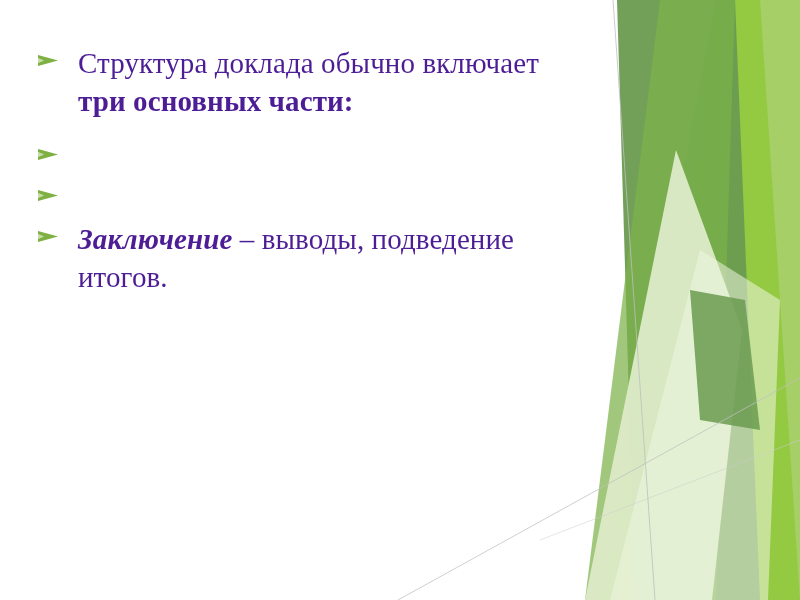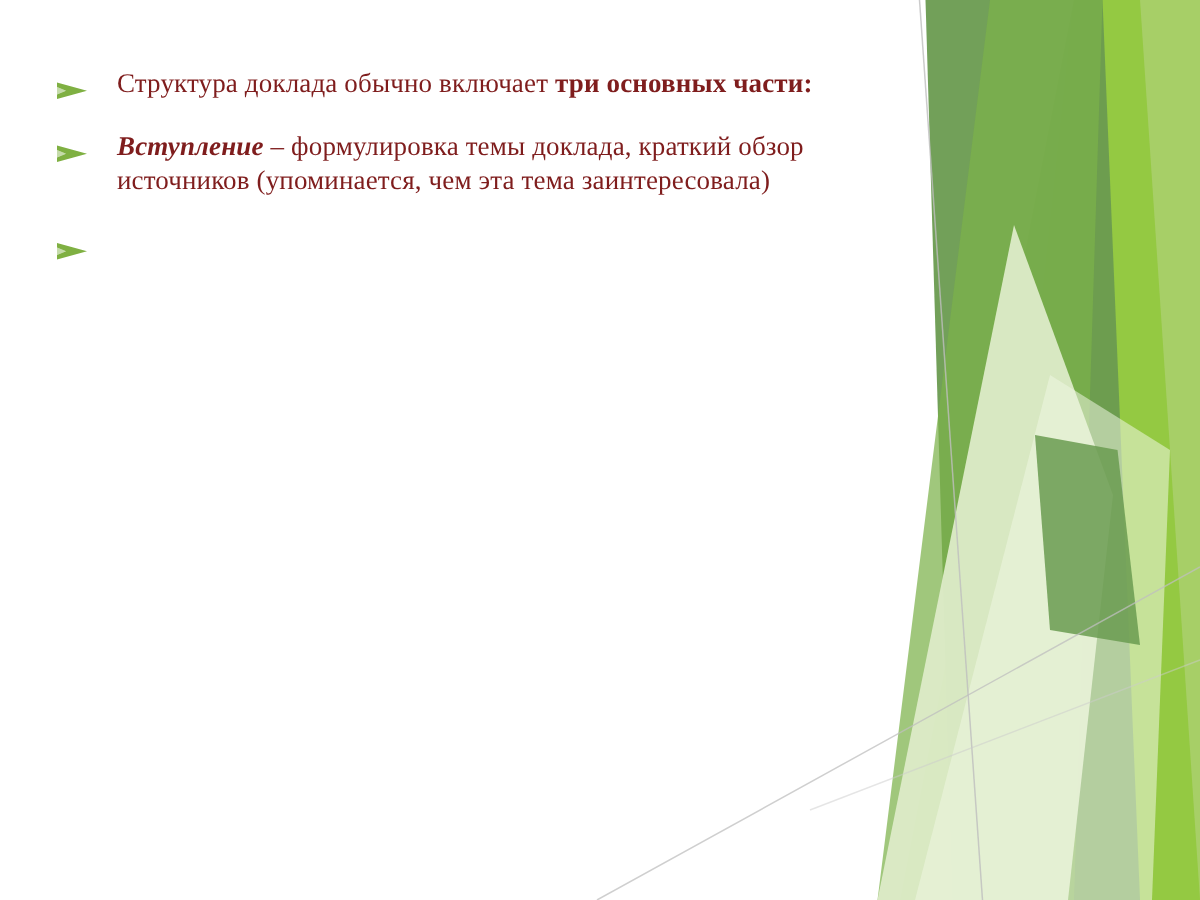--- a/index.html
+++ b/index.html
@@ -58,22 +58,22 @@
     width: 24px;
     margin-left: 38px;
     margin-right: 16px;
     margin-top: 10px;
     line-height: 0;
   }
   .bullet-marker svg { display: block; }
 
   .bullet-text {
     flex: 1 1 auto;
-    color: #7f1d1d;
-    font-size: 18px;
+    color: #4c1d95;
+    font-size: 29px;
     line-height: 1.315;
     letter-spacing: 0.1px;
     max-width: 500px;
   }
 
   .bi { font-weight: bold; font-style: italic; }
   .b  { font-weight: bold; font-style: normal; }
 </style>
 </head>
 <body>
@@ -118,26 +118,34 @@
           </span>
           <div class="bullet-text"><span>Структура доклада обычно включает </span><span class="b">три основных части:</span></div>
         </div>
         <div class="bullet-row">
           <span class="bullet-marker">
             <svg width="20" height="13" viewBox="0 0 20 13" xmlns="http://www.w3.org/2000/svg">
               <path d="M0 1 L20 6.5 L0 12 L0 9 L6 6.5 L0 4 Z" fill="#7FB042"></path>
               <path d="M0 4 L6 6.5 L0 9 Z" fill="#7FB042" opacity="0.45"></path>
             </svg>
           </span>
-          <div class="bullet-text"><span class="bi">Вступление</span><span> – формулировка темы доклада, краткий обзор источников (упоминается, чем эта тема заинтересовала)</span></div>
         </div>
         <div class="bullet-row">
           <span class="bullet-marker">
             <svg width="20" height="13" viewBox="0 0 20 13" xmlns="http://www.w3.org/2000/svg">
               <path d="M0 1 L20 6.5 L0 12 L0 9 L6 6.5 L0 4 Z" fill="#7FB042"></path>
               <path d="M0 4 L6 6.5 L0 9 Z" fill="#7FB042" opacity="0.45"></path>
             </svg>
           </span>
         </div>
+        <div class="bullet-row">
+          <span class="bullet-marker">
+            <svg width="20" height="13" viewBox="0 0 20 13" xmlns="http://www.w3.org/2000/svg">
+              <path d="M0 1 L20 6.5 L0 12 L0 9 L6 6.5 L0 4 Z" fill="#7FB042"></path>
+              <path d="M0 4 L6 6.5 L0 9 Z" fill="#7FB042" opacity="0.45"></path>
+            </svg>
+          </span>
+          <div class="bullet-text"><span class="bi">Заключение</span><span> – выводы, подведение итогов.</span></div>
+        </div>
       </div>
   </div>
 
 </div>
 
 </body></html>

